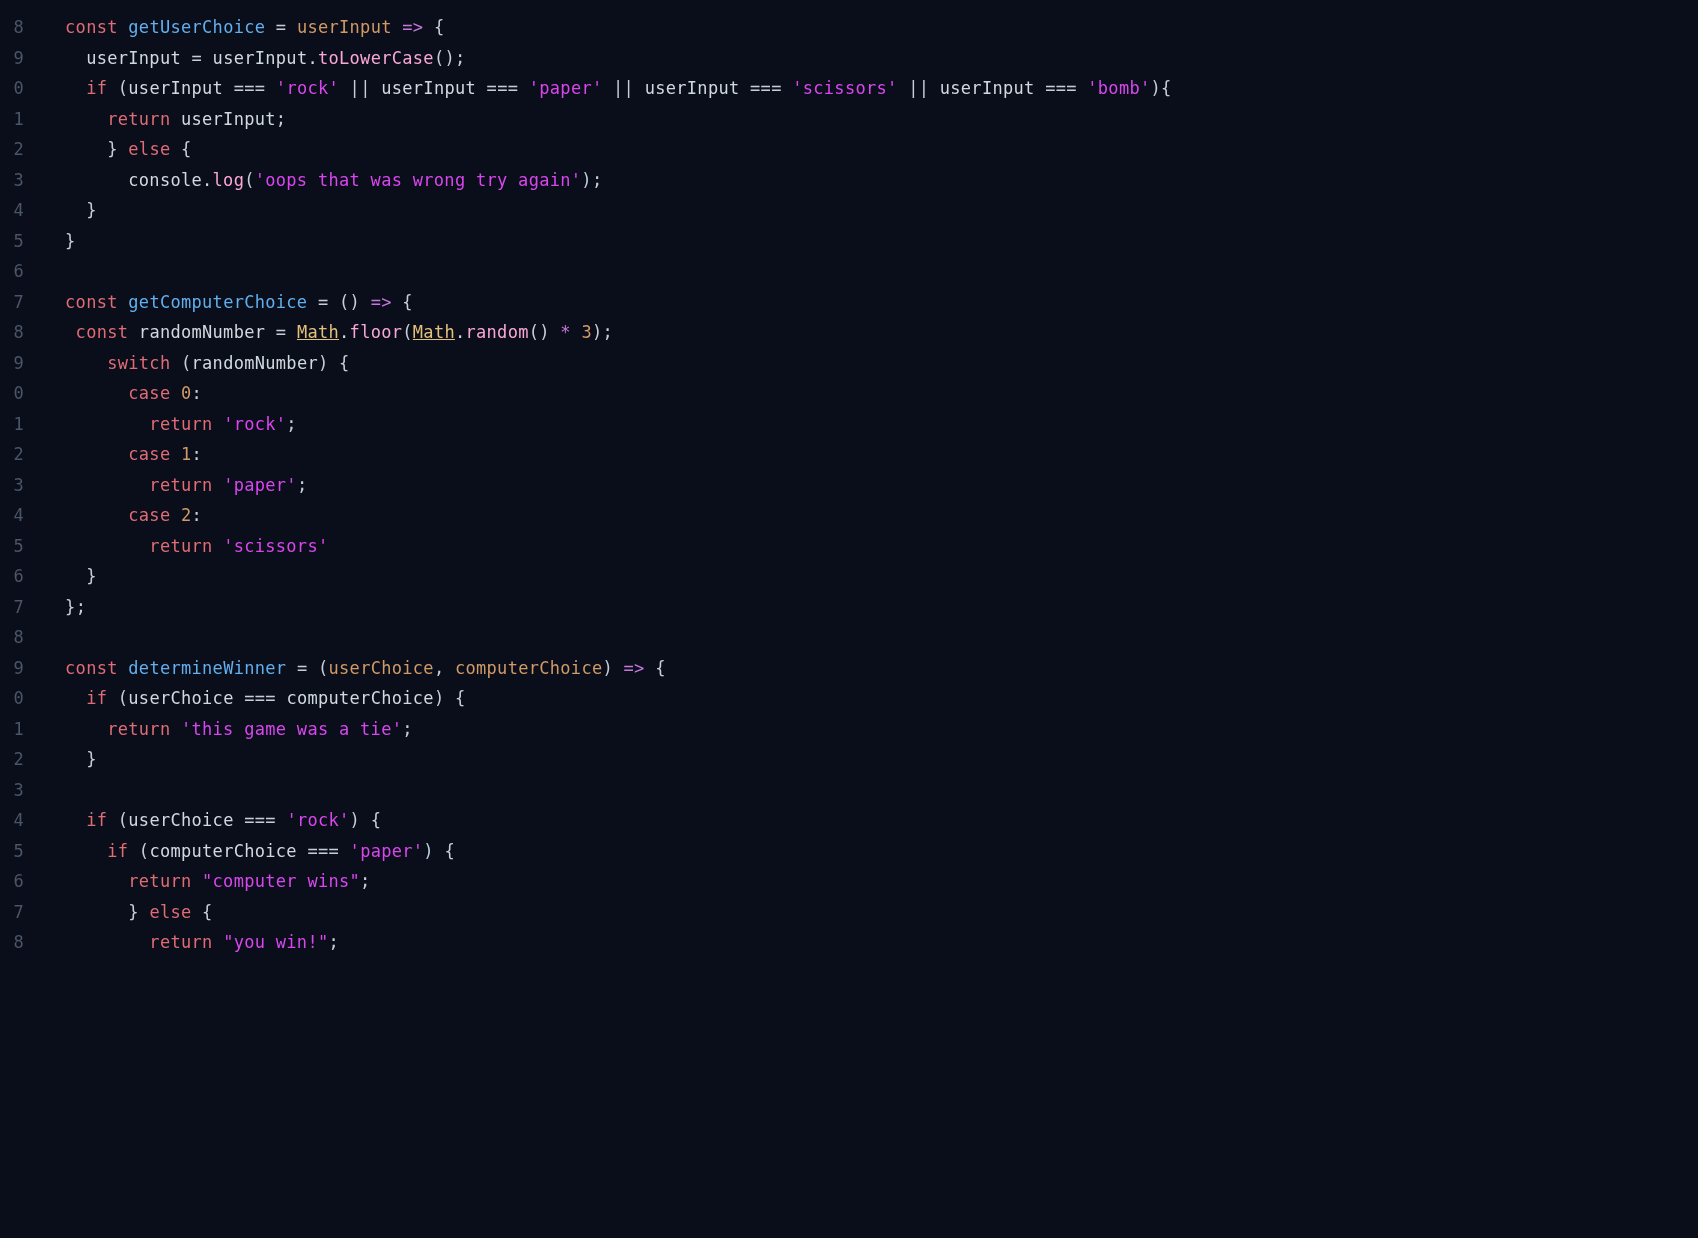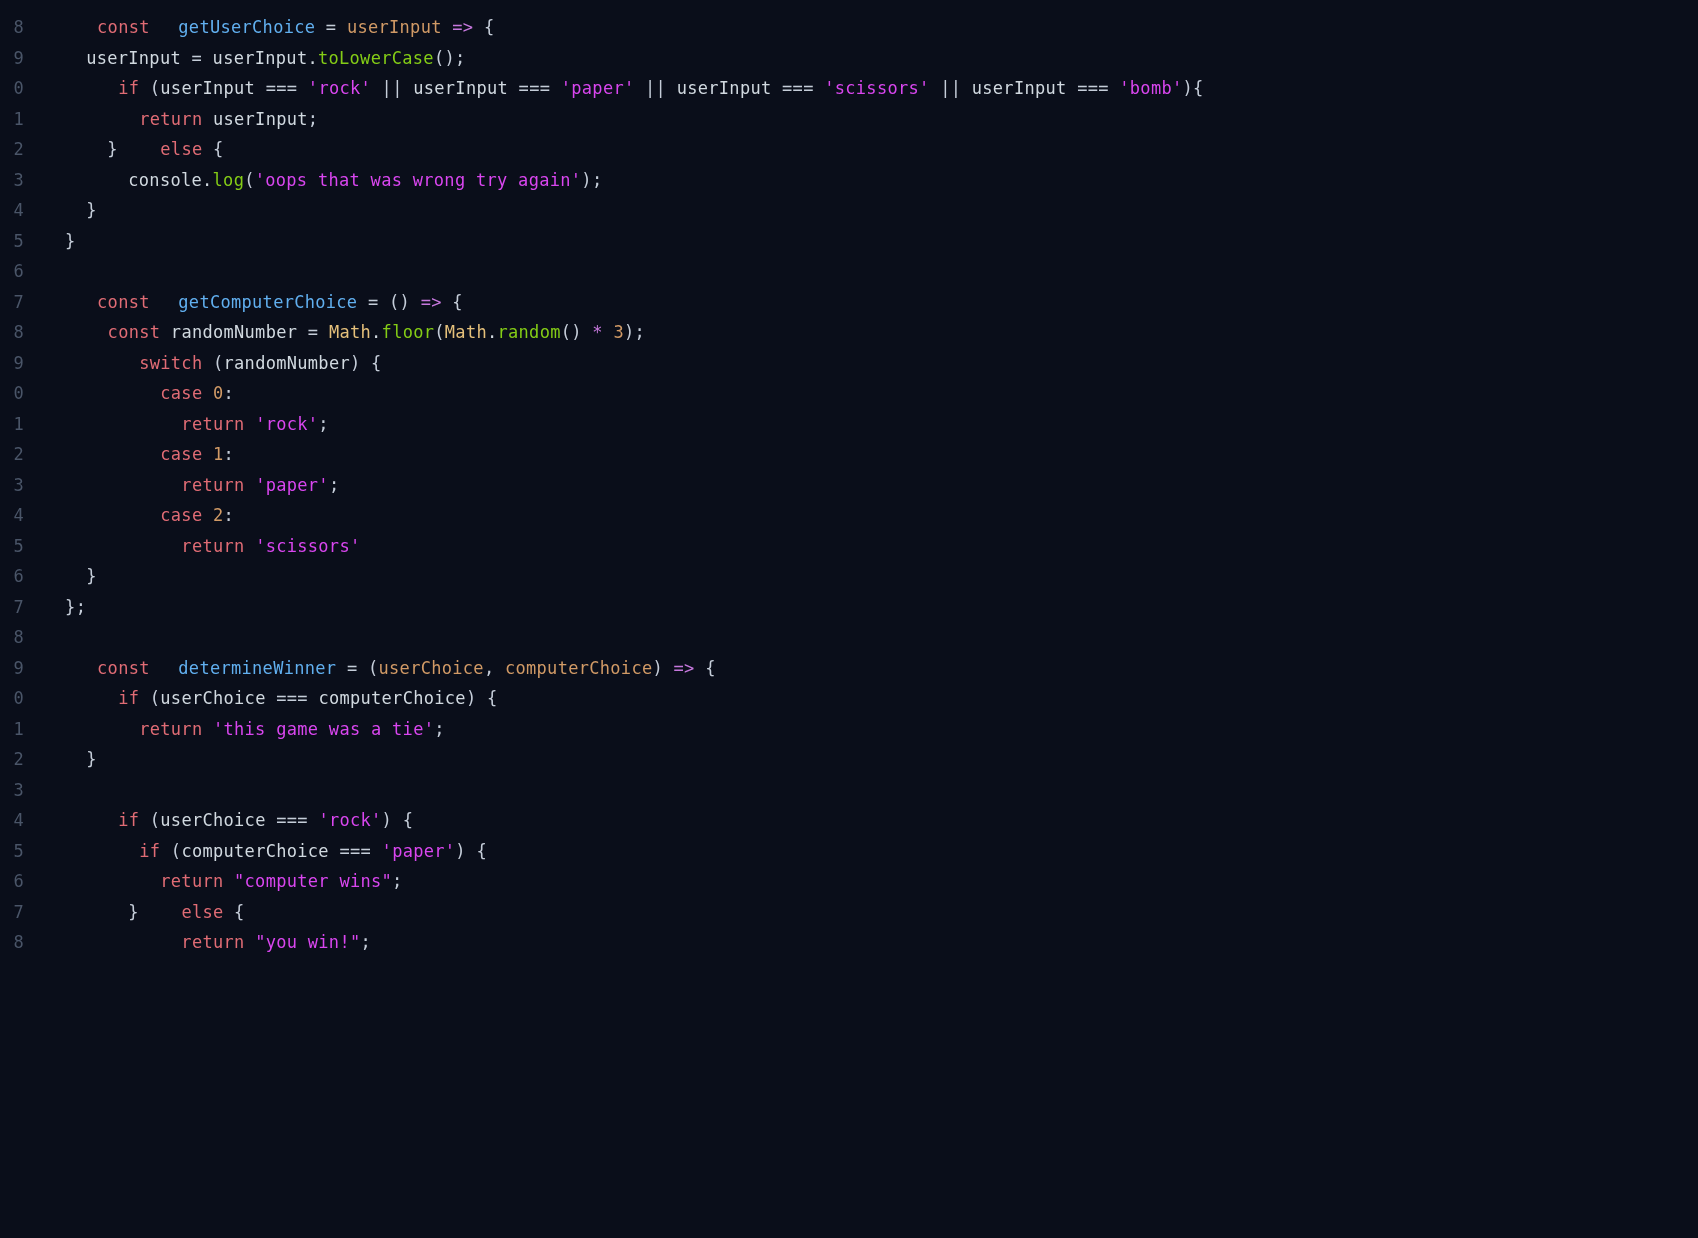--- a/index.html
+++ b/index.html
@@ -35,28 +35,28 @@
     }
     .code {
       padding-left: 12px;
       white-space: pre;
     }
     .code-line {
       height: 30.5px;
       display: block;
     }
     
-    .kw { color: #e06c75; margin-left: 32px; }      
-    .fn { color: #61afef; margin-left: 18px; }      
+    .kw { color: #e06c75; }      
+    .fn { color: #61afef; }      
     .id { color: #d1d9e0; }      
     .op { color: #c5cdd9; }      
     .str { color: #d946ef; }     
     .num { color: #d19a66; }     
-    .meth { color: #84cc16; }    
-    .obj { color: #e5c07b; } 
+    .meth { color: #f9a8d4; }    
+    .obj { color: #e5c07b; text-decoration: underline; } 
     .arrow { color: #c678dd; }
     .dot { color: #d1d9e0; }
     .param { color: #d19a66; }   
     .star { color: #c678dd; }
   </style>
 </head>
 <body>
 
 <div class="editor">
   <div class="gutter" id="gutter">

